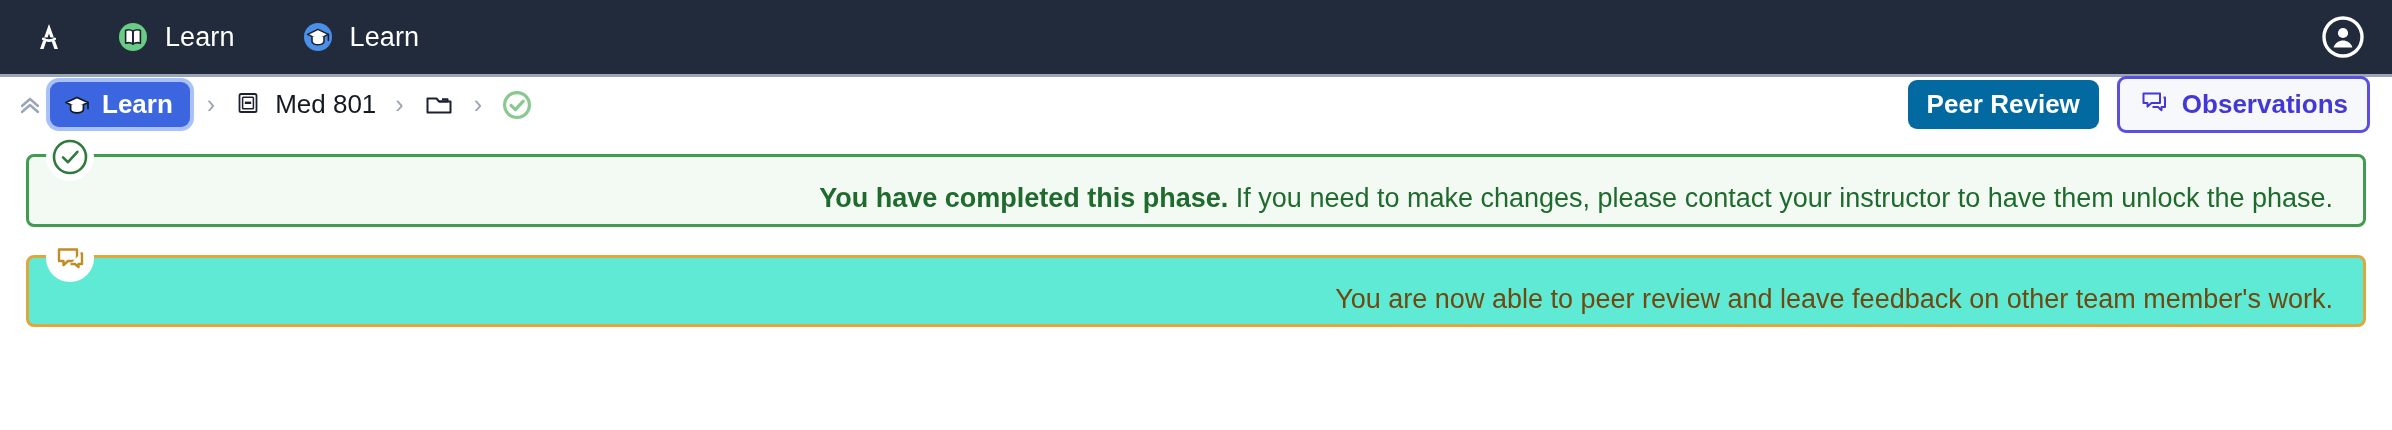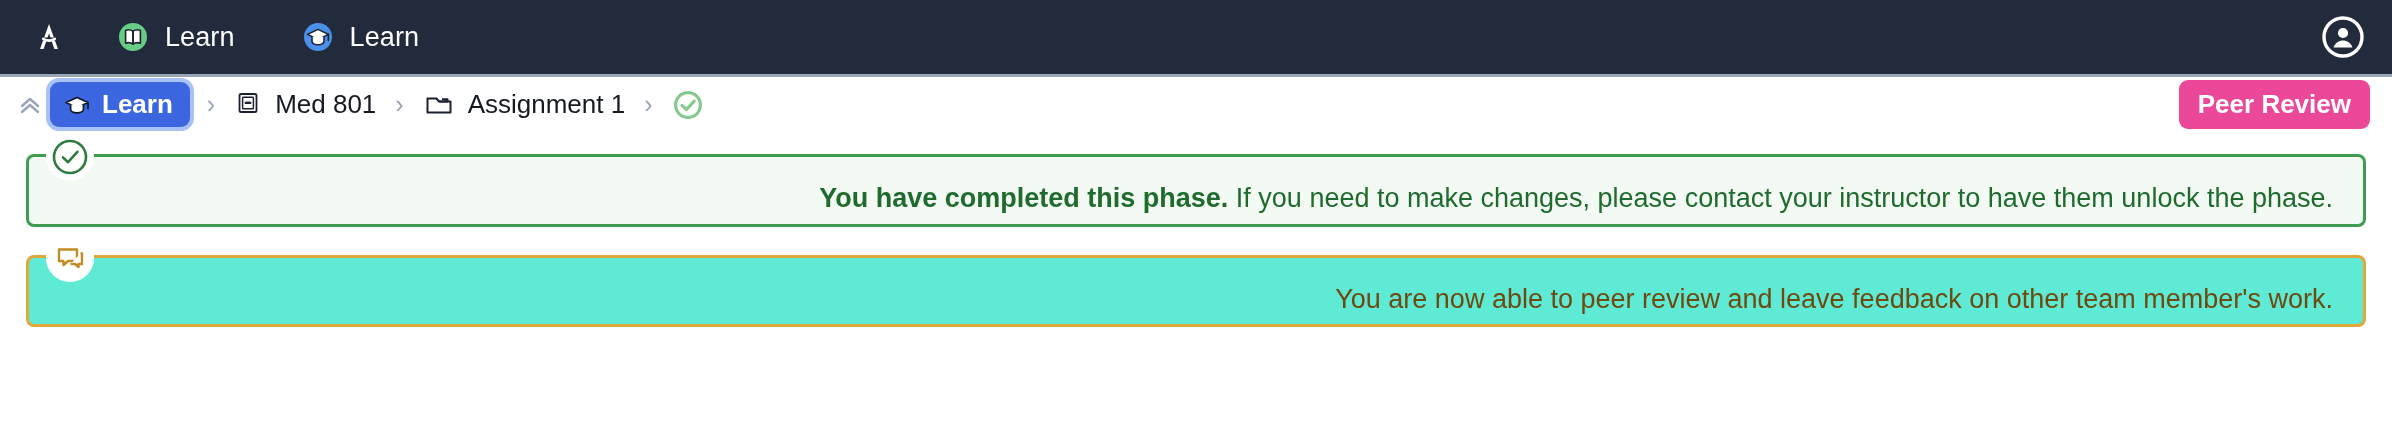--- a/index.html
+++ b/index.html
@@ -132,21 +132,21 @@
     display: block;
   }
   .crumb-actions {
     display: flex;
     align-items: center;
     gap: 18px;
     margin-left: auto;
     padding-left: 24px;
   }
   .btn-peer {
-    background: #ec4899;
+    background: #0369a1;
     color: #ffffff;
     border: none;
     border-radius: 9px;
     font-family: inherit;
     font-size: 26px;
     font-weight: 700;
     padding: 9px 19px;
     cursor: pointer;
     white-space: nowrap;
   }
@@ -295,38 +295,46 @@
 
     <span class="crumb-sep">›</span>
 
     <div class="crumb">
       <span>
         <svg class="crumb-icon-lg" viewBox="0 0 32 32">
           <path d="M4.5 9.5 L13.5 9.5 L16 12.5 L27.5 12.5 L27.5 23.5 L4.5 23.5 Z" fill="none" stroke="#1b2130" stroke-width="2" stroke-linejoin="round"></path>
           <path d="M16 12.5 L24.5 12.5 L24.5 10.2 L19 10.2" fill="none" stroke="#1b2130" stroke-width="2" stroke-linejoin="round"></path>
         </svg>
       </span>
-      <span>Assignment 1</span>
     </div>
 
     <span class="crumb-sep">›</span>
 
     <div class="crumb">
       <span>
         <svg class="crumb-icon-lg" viewBox="0 0 32 32">
           <circle cx="16" cy="16" r="12.4" fill="none" stroke="#88c98f" stroke-width="3.2"></circle>
           <path d="M10 16.4 L14.4 20.6 L22.2 12.2" fill="none" stroke="#88c98f" stroke-width="3.2" stroke-linecap="round" stroke-linejoin="round"></path>
         </svg>
       </span>
     </div>
 
   </div>
 
   <div class="crumb-actions">
     <button class="btn-peer">Peer Review</button>
+    <button class="btn-obs">
+      <span>
+        <svg width="30" height="30" viewBox="0 0 30 30">
+          <path d="M4.5 7.5 L21 7.5 L21 17 L12.5 17 L8.5 20.6 L8.5 17 L4.5 17 Z" fill="none" stroke="#4338d6" stroke-width="2" stroke-linejoin="round"></path>
+          <path d="M24.5 11.5 L26 11.5 L26 21 L22.5 21 L22.5 24.2 L19 21 L13.5 21" fill="none" stroke="#4338d6" stroke-width="2" stroke-linejoin="round"></path>
+        </svg>
+      </span>
+      <span>Observations</span>
+    </button>
   </div>
 </div>
 
 <div class="alerts">
 
   <div class="alert alert-success">
     <div class="alert-badge">
       <svg width="40" height="40" viewBox="0 0 40 40">
         <circle cx="20" cy="20" r="16" fill="#ffffff" stroke="#2f7a3e" stroke-width="2.6"></circle>
         <path d="M13 20.4 L18 25.2 L27.4 14.8" fill="none" stroke="#2f7a3e" stroke-width="2.6" stroke-linecap="round" stroke-linejoin="round"></path>

